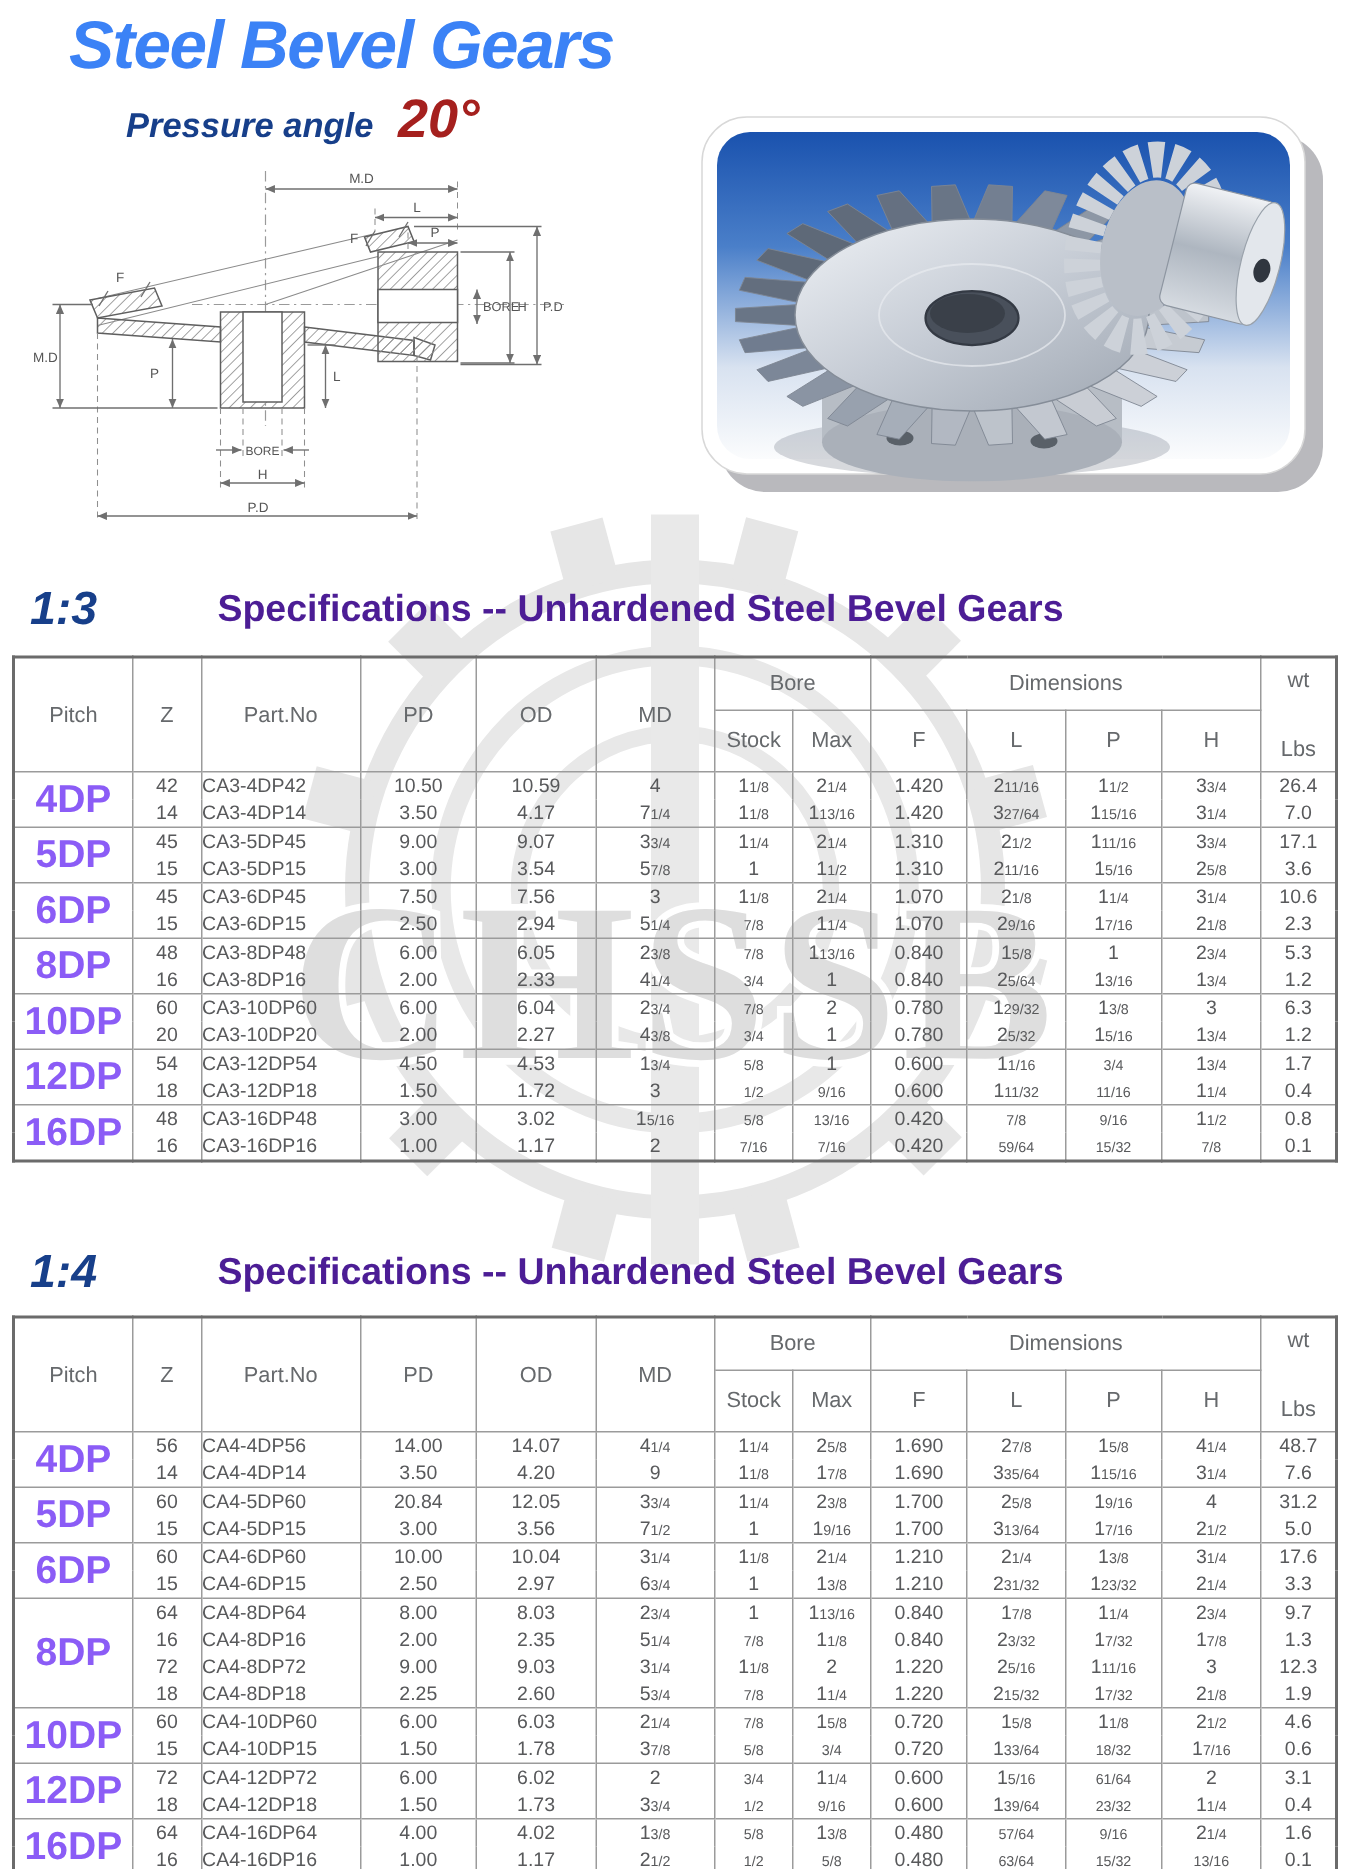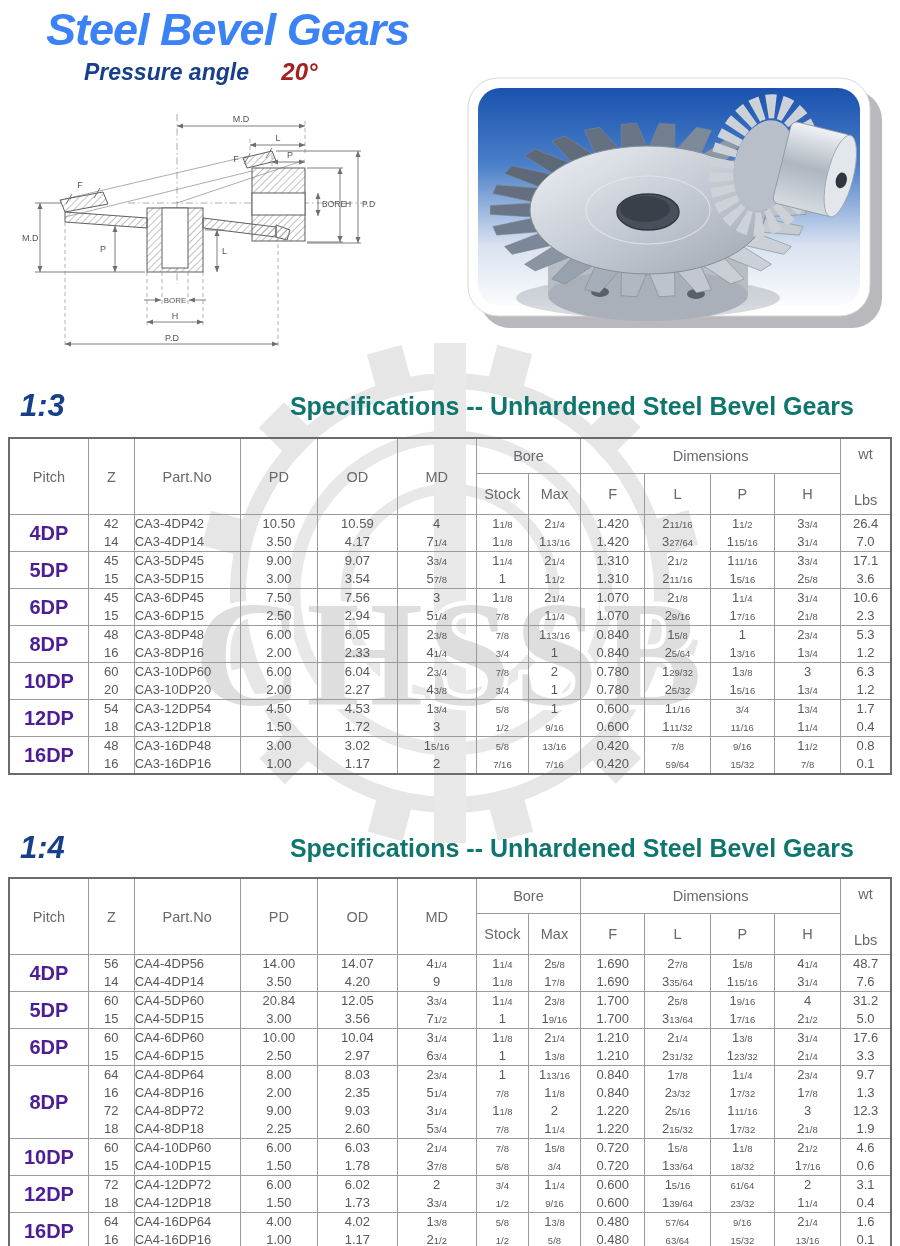--- a/index.html
+++ b/index.html
@@ -3,44 +3,44 @@
 <meta charset="utf-8">
 <style>
   html,body{margin:0;padding:0;background:#fff;}
   body{width:900px;height:1246px;position:relative;overflow:hidden;
        font-family:"Liberation Sans",sans-serif;}
   
   .hdr-title{position:absolute;left:46px;top:4px;font-size:45px;font-weight:bold;
              font-style:italic;color:#3b82f6;letter-spacing:-1px;z-index:2;}
   .hdr-sub{position:absolute;left:84px;top:58px;font-size:23px;font-weight:bold;
            font-style:italic;color:#173f8a;z-index:2;}
-  .hdr-sub .deg{color:#a5201e;font-size:24px;margin-left:26px;}
+  .hdr-sub .deg{color:#a5201e;font-size:36px;margin-left:10px;}
   
   .drawing{position:absolute;left:10px;top:96px;width:445px;height:255px;z-index:2;}
   .photo{position:absolute;left:462px;top:74px;width:428px;height:262px;z-index:2;}
   .watermark{position:absolute;left:85px;top:338px;width:730px;height:510px;z-index:0;}
   .sec-head{position:absolute;left:0;width:854px;height:42px;z-index:2;}
   .ratio{position:absolute;left:20px;top:0;font-size:31px;font-weight:bold;
          font-style:italic;color:#173f8a;}
-  .sec-title{text-align:right;font-size:25px;font-weight:bold;color:#0f766e;padding-top:4px;}
+  .sec-title{text-align:center;font-size:25px;font-weight:bold;color:#4c1d95;padding-top:4px;}
   .tbl{position:absolute;left:8px;width:884px;z-index:1;}
   
   table.spec{border-collapse:collapse;width:100%;table-layout:fixed;
              border:2px solid #6b6b6b;background:transparent;}
   .spec th,.spec td{border:1px solid #9b9b9b;text-align:center;
              font-family:"Liberation Sans",sans-serif;}
   .spec thead th{font-weight:normal;color:#66696c;font-size:14.5px;}
   .spec thead tr:first-child th{height:32px;}
   .spec thead tr:last-child th{height:38px;}
   .wt2{display:flex;flex-direction:column;justify-content:space-between;
        height:62px;padding:5px 1px;}
   .spec tbody td{height:18px;padding:0;font-size:13px;color:#58595b;
                  border-top:none;border-bottom:none;line-height:1.05;}
   .spec tbody tr.g-first td{border-top:1px solid #9b9b9b;}
-  .spec td.pitch{font-size:20px;font-weight:bold;color:#4c1d95;}
+  .spec td.pitch{font-size:26px;font-weight:bold;color:#8b5cf6;}
   .spec td.c-part{text-align:left;}
   .fr{font-size:9.5px;}
   .wh{font-size:13px;}
   svg text{font-family:"Liberation Sans",sans-serif;}
   .wm-letters{font-family:"Liberation Serif",serif;}
 </style>
 </head>
 <body>
 
 <div>

